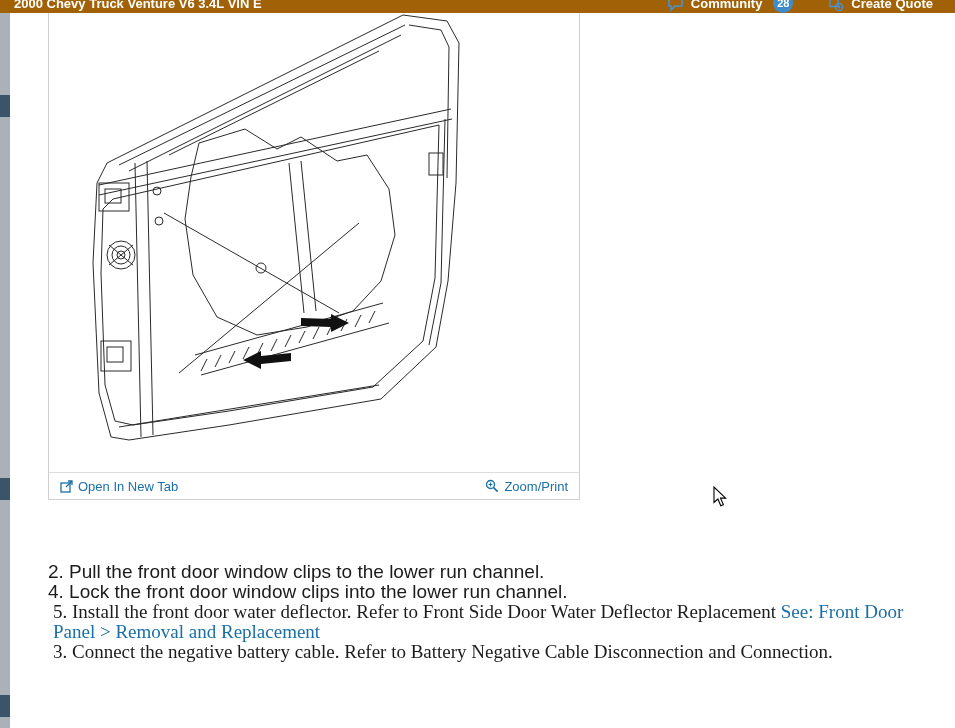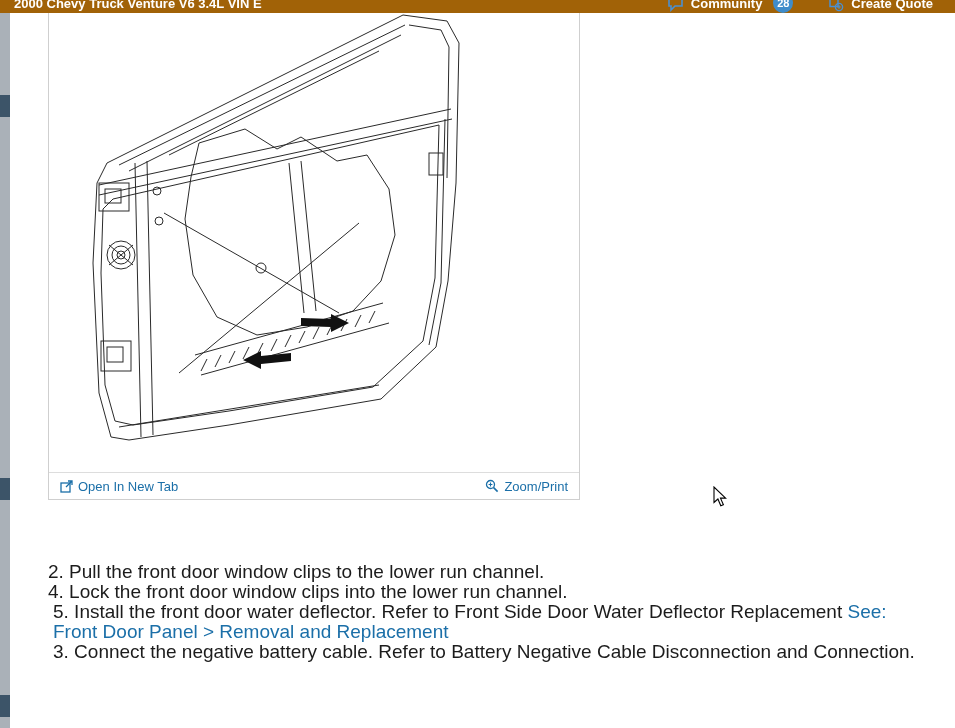--- a/index.html
+++ b/index.html
@@ -35,21 +35,21 @@
   .figure-canvas svg{display:block;}
   .figure-footer{
     height:26px;border-top:1px solid #ddd;display:flex;align-items:center;
     justify-content:space-between;padding:0 11px;
   }
   .figlink{display:flex;align-items:center;gap:5px;color:#1b6fa8;font-size:13px;cursor:pointer;text-decoration:none;}
   .figlink svg{display:block;}
   
   .steps{position:absolute;left:48px;top:522px;width:884px;font-size:19px;line-height:20px;color:#1c1c1c;margin-top:40px;}
   .steps p{margin:0;}
-  .steps p.indent{padding-left:5px;}
+  .steps p.indent{padding-left:5px;font-family:Liberation Serif, serif;}
   a.link{color:#1b6fa8;text-decoration:none;cursor:pointer;}
   
   .cursor{position:absolute;left:713px;top:486px;z-index:9;pointer-events:none;}
 </style>
 </head>
 <body>
 
 <div class="screen">
 
   <div class="header">

